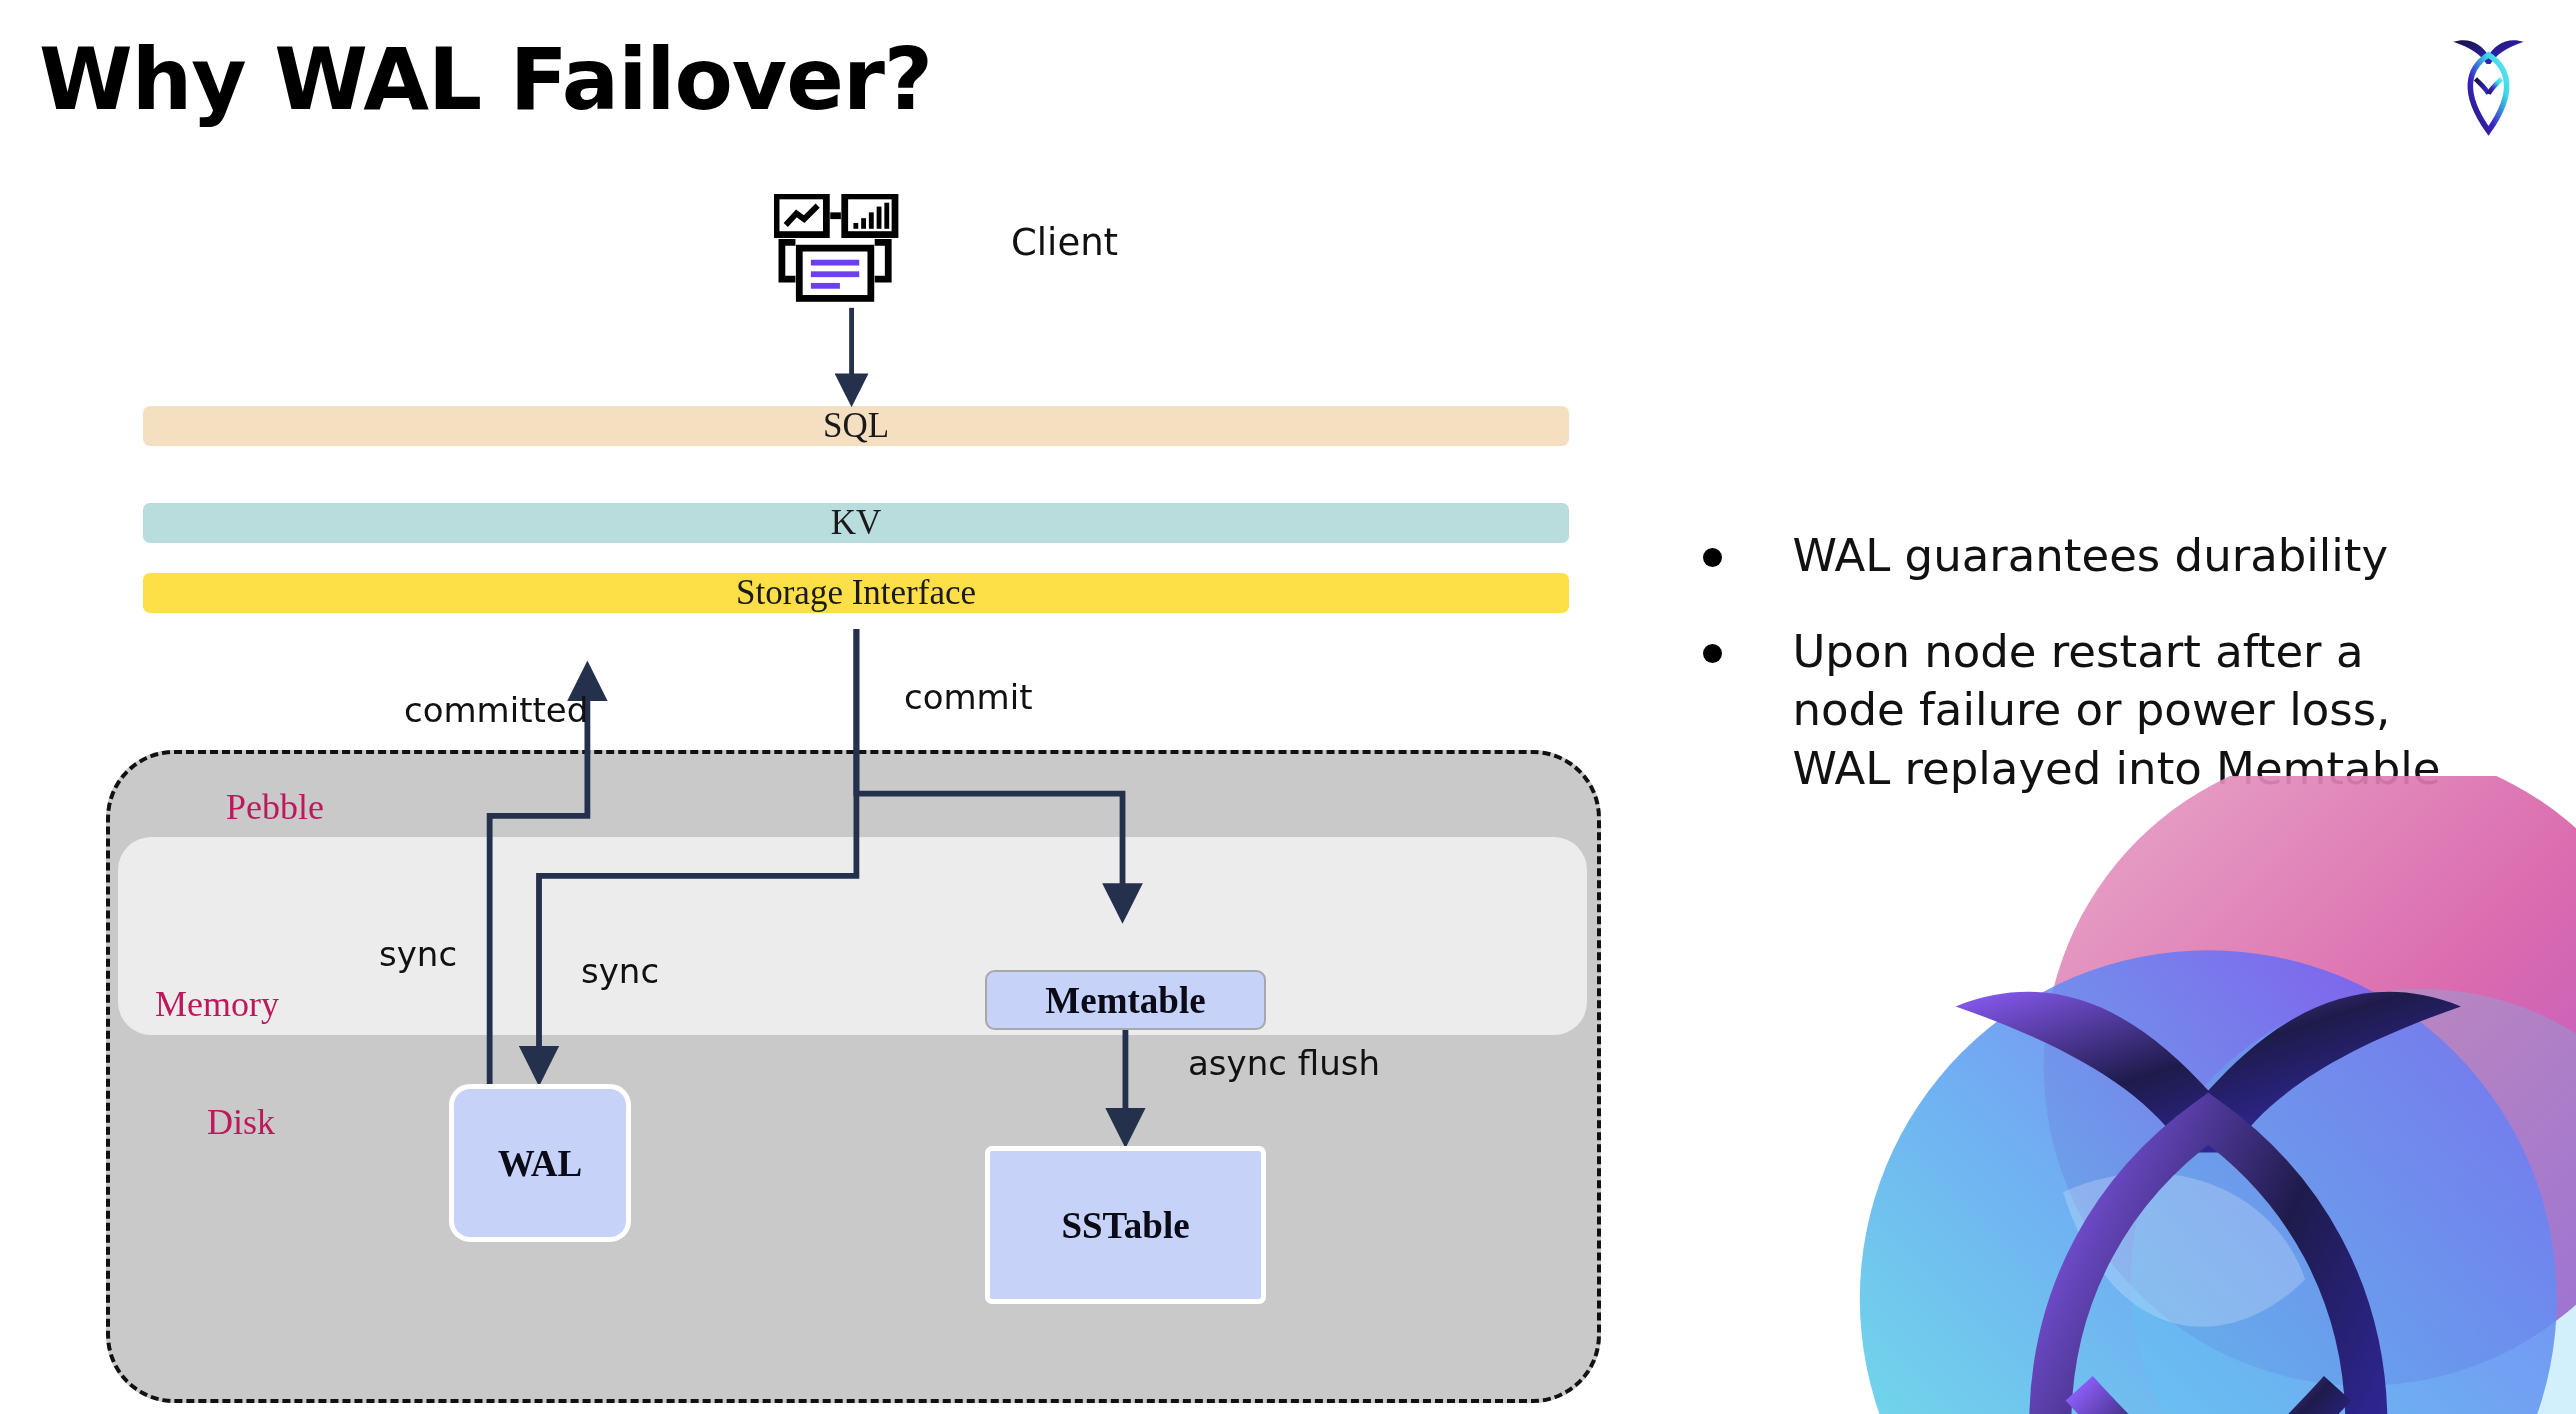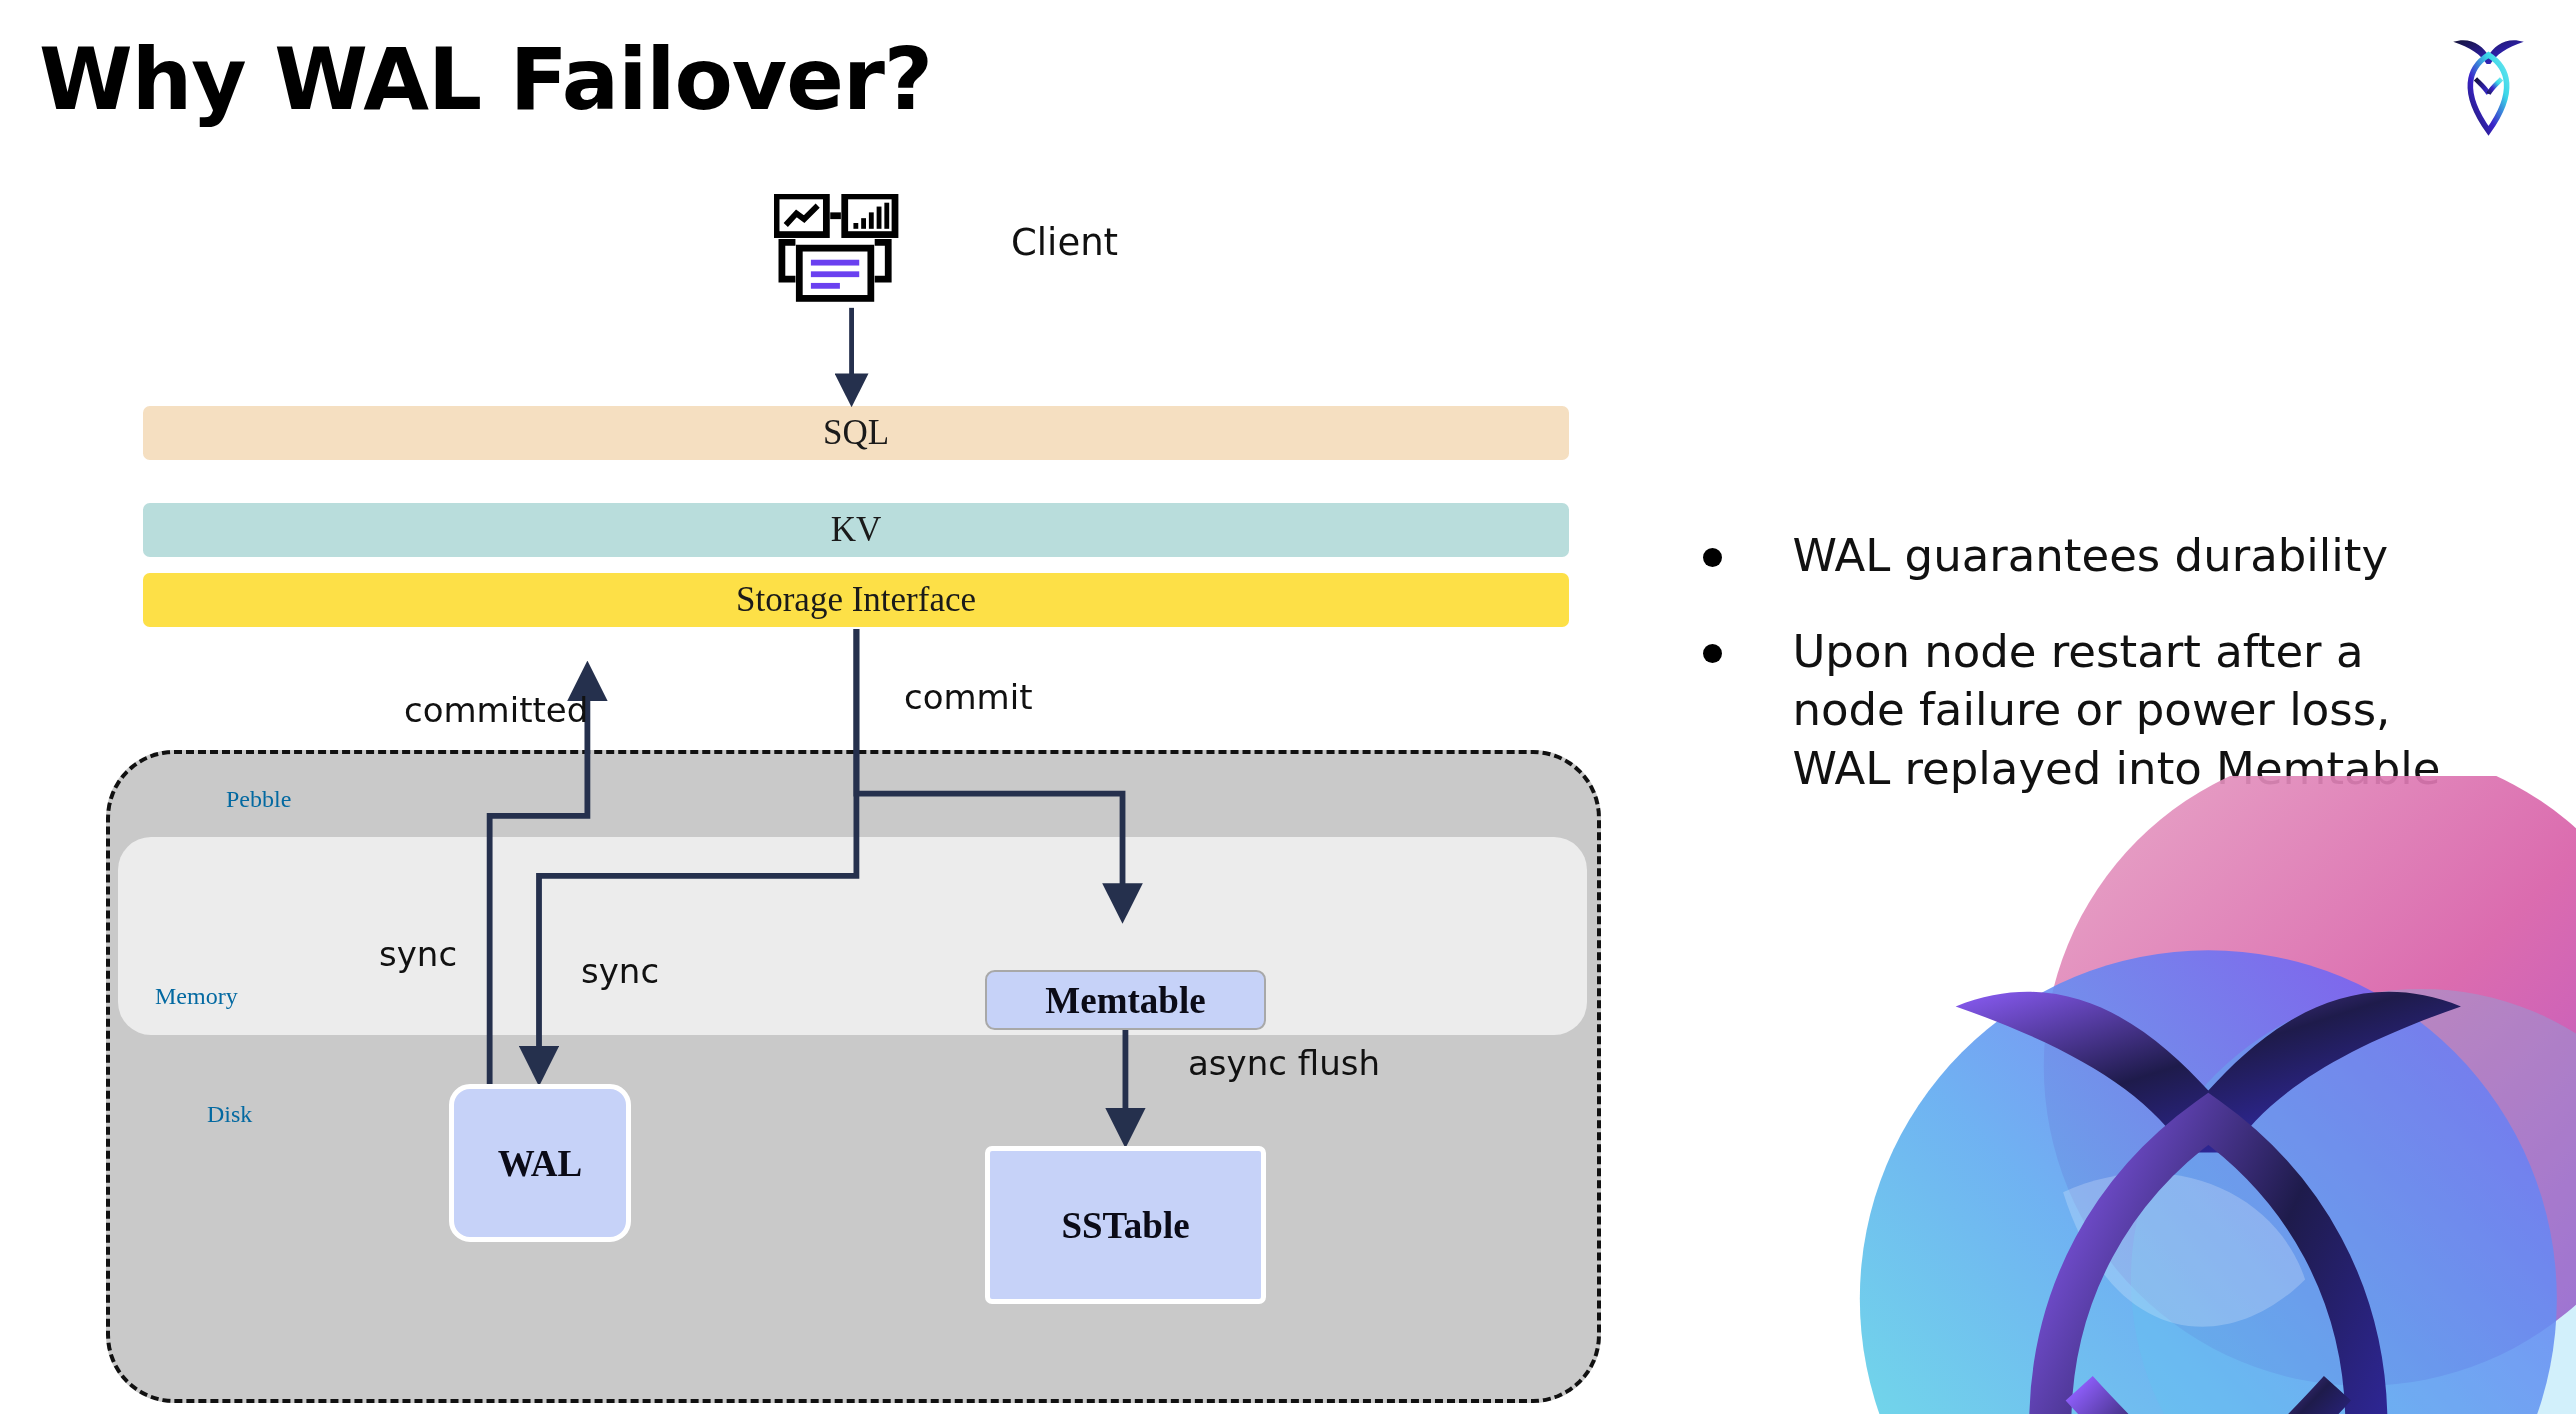--- a/index.html
+++ b/index.html
@@ -22,42 +22,42 @@
 
   
   #client-icon{left:774px;top:194px;width:155px;height:116px;}
   #client-label{
     left:1011px;top:221px;font-size:37px;color:#111;
     font-family:"DejaVu Sans","Liberation Sans",sans-serif;
   }
 
   
   .stack-bar{
-    left:143px;width:1426px;height:54px;border-radius:6.8px;
+    left:143px;width:1426px;height:40px;border-radius:6.8px;
     display:flex;align-items:center;justify-content:center;
     font-family:"Liberation Serif","DejaVu Serif",serif;
     font-size:35px;color:#1a1a1a;
   }
   #bar-sql{top:406px;background:#F5DFC1;}
   #bar-kv{top:503px;background:#B9DDDC;}
   #bar-storage{top:573px;background:#fde047;}
 
   
   #pebble-box{
     left:106px;top:750px;width:1495px;height:653px;
     background:#C9C9C9;border:4.8px dashed #111111;border-radius:68px;
     box-sizing:border-box;
   }
   #memory-band{
     left:118px;top:837px;width:1469px;height:198px;
     background:#ECECEC;border-radius:33px;
   }
   .region-label{
     font-family:"Liberation Serif","DejaVu Serif",serif;
-    font-size:24px;color:#0369a1;
+    font-size:36px;color:#be185d;
   }
   #label-pebble{left:226px;top:786px;}
   #label-memory{left:155px;top:983px;}
   #label-disk{left:207px;top:1101px;}
 
   
   .node-box{
     display:flex;align-items:center;justify-content:center;
     font-family:"Liberation Serif","DejaVu Serif",serif;
     font-weight:bold;color:#0b0b17;

